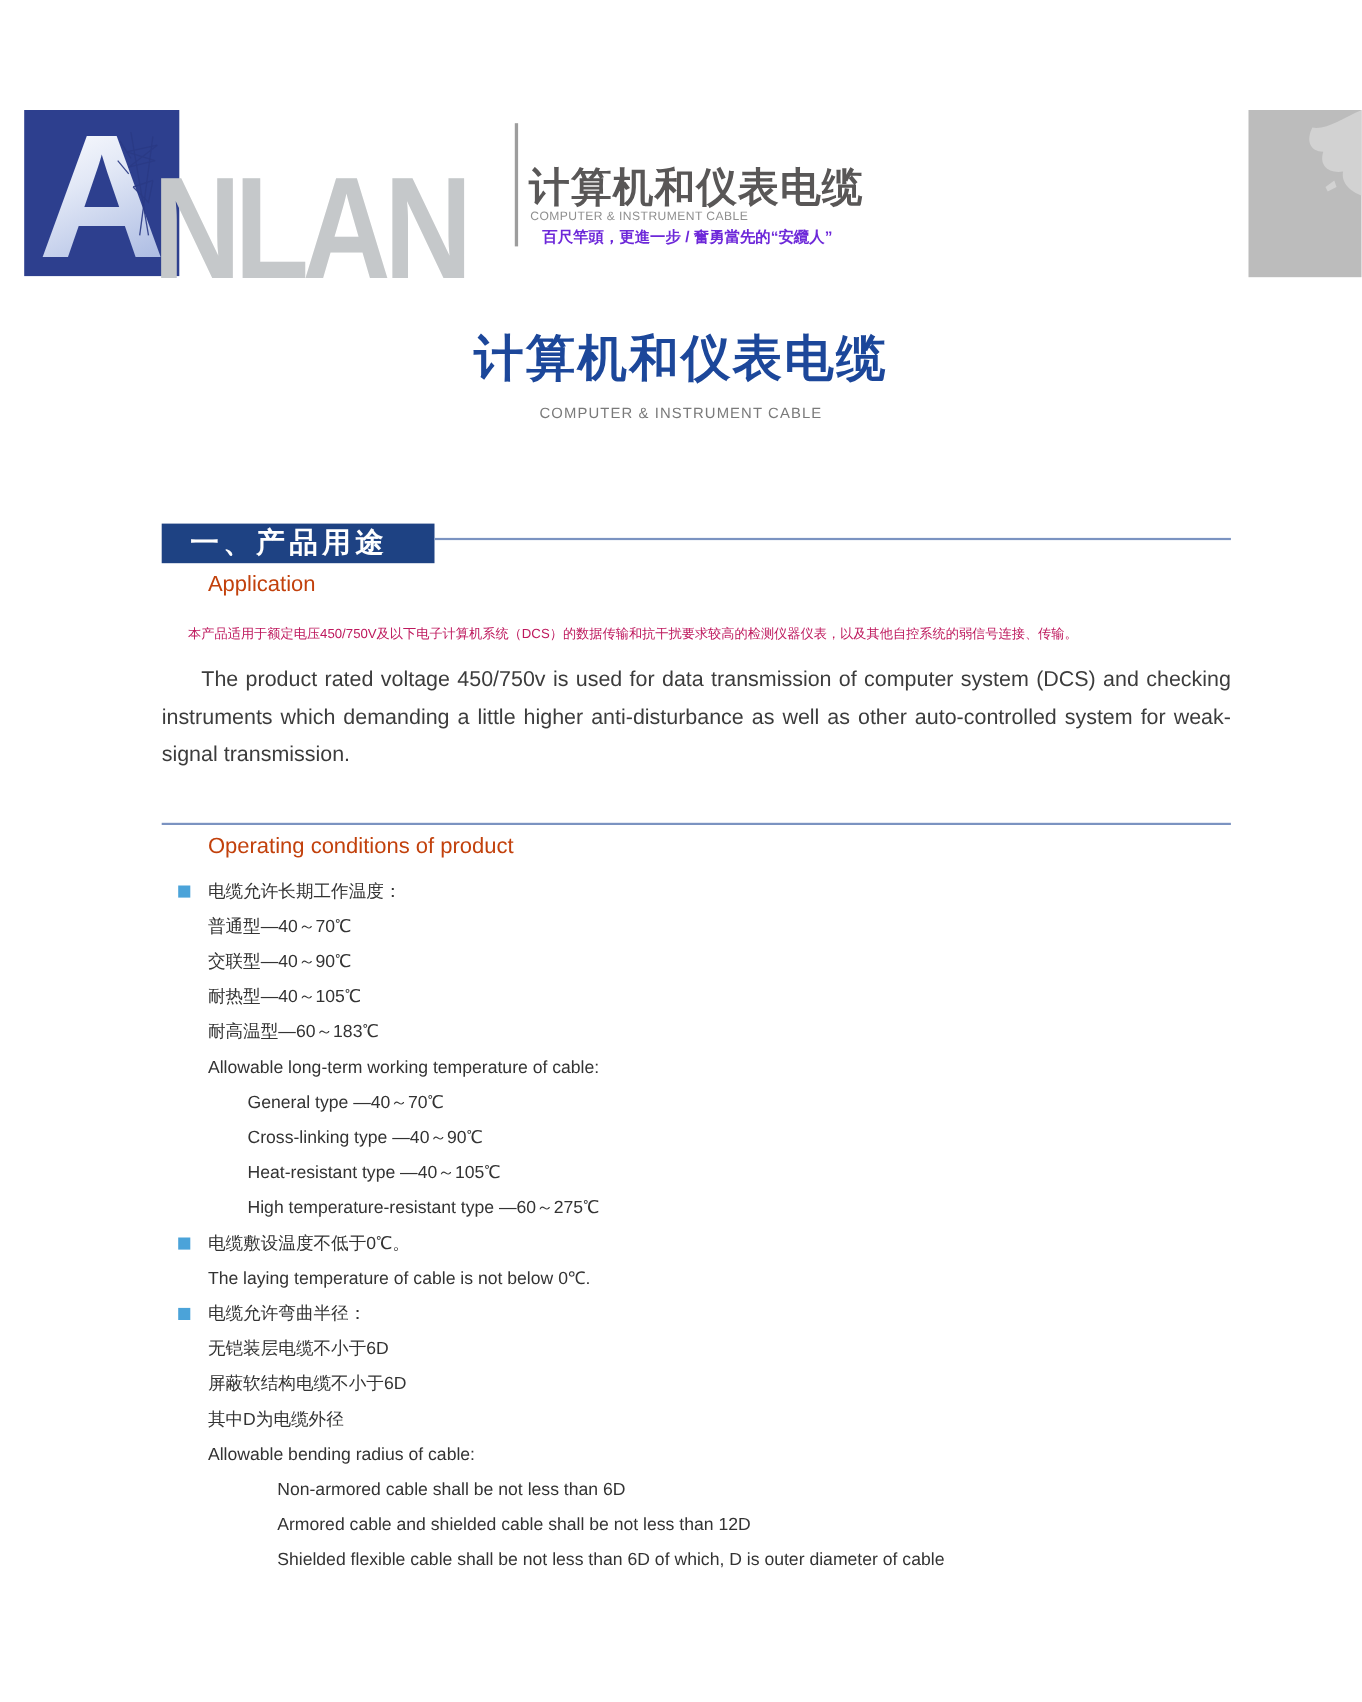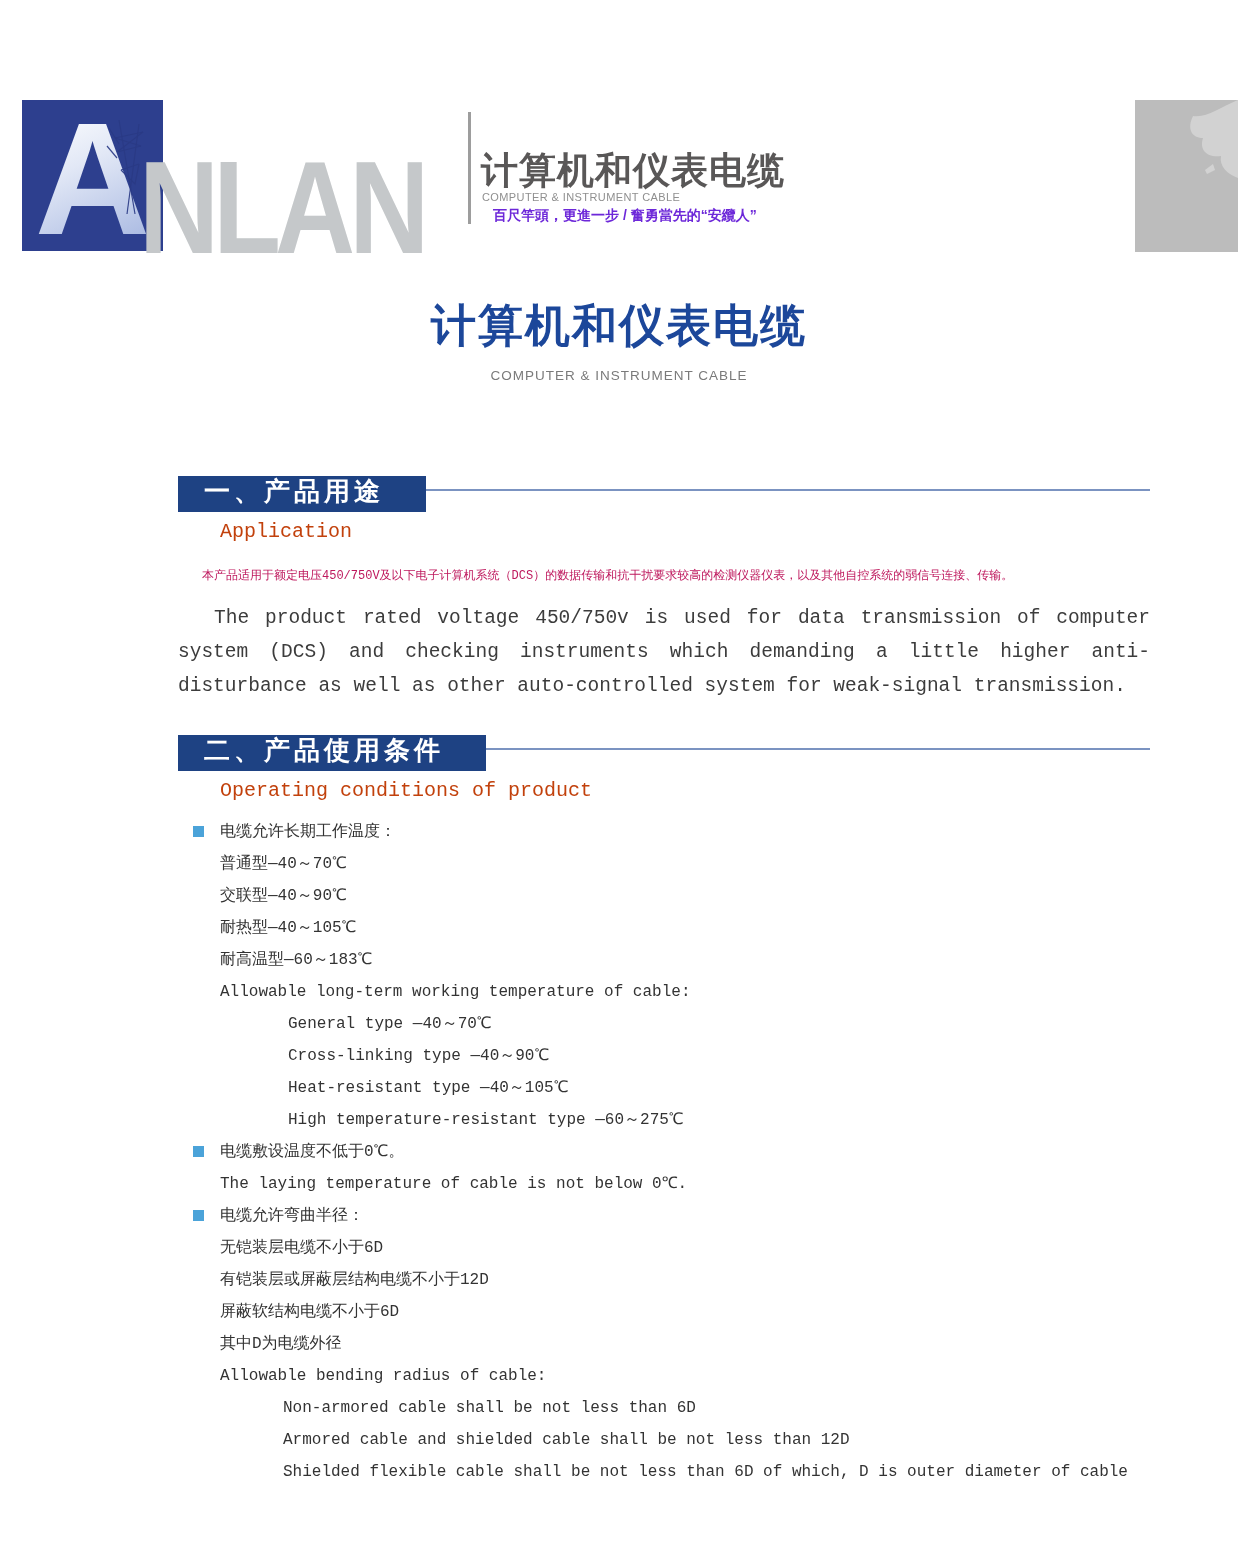--- a/index.html
+++ b/index.html
@@ -63,21 +63,21 @@
   
   .page-title { position:absolute; top:296px; left:0; width:100%; text-align:center; }
   .page-title-cn {
     font-size:45px; font-weight:700; color:#1c479a; letter-spacing:2px;
   }
   .page-title-en {
     margin-top:12px; font-size:13.5px; color:#7a7a7a; letter-spacing:1px;
   }
 
   
-  .section { position:absolute; left:178px; width:972px;font-family:Liberation Mono, monospace; }
+  .section { position:absolute; left:147px; width:972px; }
   #section-1 { top:476px; }
   #section-2 { top:735px; }
 
   .sec-head { display:flex; align-items:flex-start; }
   .sec-box {
     background:#1e4283; color:#ffffff;
     font-size:26px; font-weight:700; line-height:26px;
     letter-spacing:4px;
     padding:4px 42px 6px 26px;
     white-space:nowrap;
@@ -96,21 +96,21 @@
     text-align:justify; text-indent:36px;
   }
 
   .cond-list { margin-top:14px; }
   .li {
     position:relative; margin-left:42px;
     font-size:16px; line-height:32px; color:#333333;
     white-space:nowrap;
   }
   .li.ind1 { margin-left:105px; }
-  .li.ind2 { margin-left:110px; }
+  .li.ind2 { margin-left:78px; }
   .bullet-sq {
     position:absolute; left:-27px; top:10px;
     width:11px; height:11px; background:#4ba3d9;
   }
 </style>
 </head>
 <body>
 
 <div class="page">
 
@@ -153,41 +153,39 @@
       <div class="sec-box">一、产品用途</div>
       <div class="sec-line"></div>
     </div>
     <div class="sec-sub">Application</div>
     <p class="para-cn">本产品适用于额定电压450/750V及以下电子计算机系统（DCS）的数据传输和抗干扰要求较高的检测仪器仪表，以及其他自控系统的弱信号连接、传输。</p>
     <p class="para-en">The product rated voltage 450/750v is used for data transmission of computer system (DCS) and checking instruments which demanding a little higher anti-disturbance as well as other auto-controlled system for weak-signal transmission.</p>
   </div>
 
   <div class="section" id="section-2">
     <div class="sec-head">
-      <div class="sec-box">二、产品使用条件</div>
       <div class="sec-line"></div>
     </div>
     <div class="sec-sub">Operating conditions of product</div>
 
     <div class="cond-list">
       <div class="li"><span class="bullet-sq"></span><span>电缆允许长期工作温度：</span></div>
       <div class="li"><span>普通型—40～70℃</span></div>
       <div class="li"><span>交联型—40～90℃</span></div>
       <div class="li"><span>耐热型—40～105℃</span></div>
       <div class="li"><span>耐高温型—60～183℃</span></div>
       <div class="li"><span>Allowable long-term working temperature of cable:</span></div>
       <div class="li ind2"><span>General type —40～70℃</span></div>
       <div class="li ind2"><span>Cross-linking type —40～90℃</span></div>
       <div class="li ind2"><span>Heat-resistant type —40～105℃</span></div>
       <div class="li ind2"><span>High temperature-resistant type —60～275℃</span></div>
       <div class="li"><span class="bullet-sq"></span><span>电缆敷设温度不低于0℃。</span></div>
       <div class="li"><span>The laying temperature of cable is not below 0℃.</span></div>
       <div class="li"><span class="bullet-sq"></span><span>电缆允许弯曲半径：</span></div>
       <div class="li"><span>无铠装层电缆不小于6D</span></div>
-      <div class="li"><span>有铠装层或屏蔽层结构电缆不小于12D</span></div>
       <div class="li"><span>屏蔽软结构电缆不小于6D</span></div>
       <div class="li"><span>其中D为电缆外径</span></div>
       <div class="li"><span>Allowable bending radius of cable:</span></div>
       <div class="li ind1"><span>Non-armored cable shall be not less than 6D</span></div>
       <div class="li ind1"><span>Armored cable and shielded cable shall be not less than 12D</span></div>
       <div class="li ind1"><span>Shielded flexible cable shall be not less than 6D of which, D is outer diameter of cable</span></div>
     </div>
   </div>
 
 </div>

